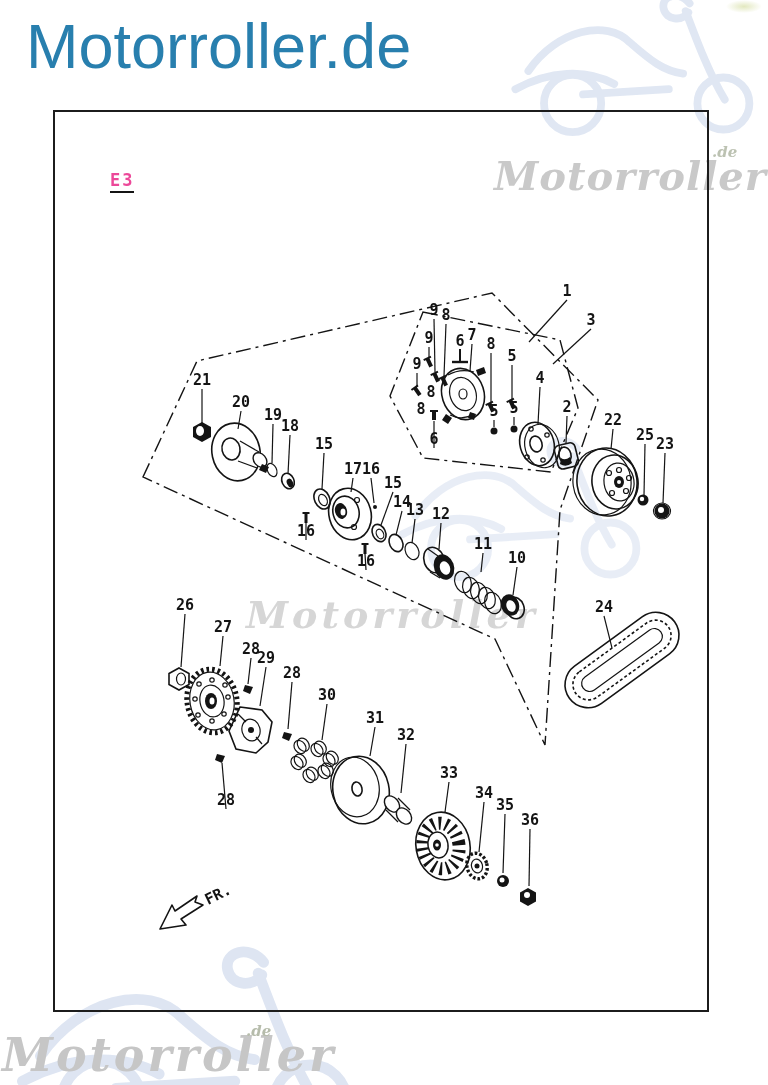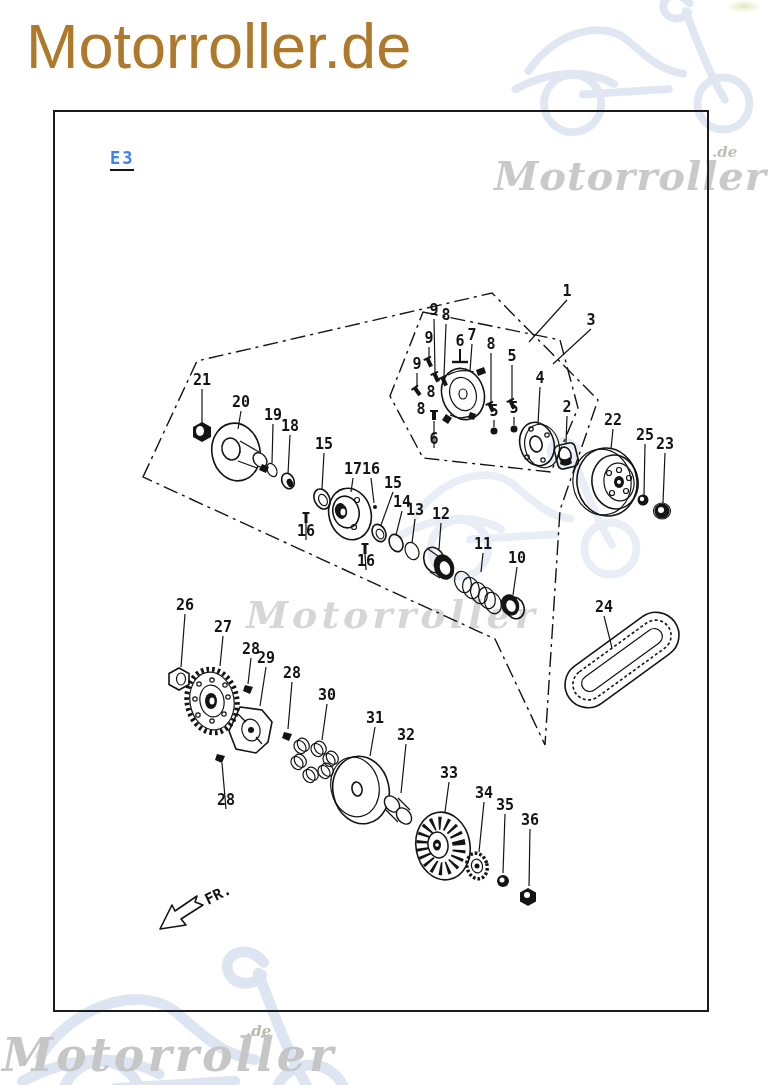--- a/index.html
+++ b/index.html
@@ -1,36 +1,36 @@
 <!DOCTYPE html>
 <html><head>
 <meta charset="utf-8">
 <style>
   html,body{margin:0;padding:0;}
   body{width:768px;height:1085px;position:relative;background:#fff;overflow:hidden;
        font-family:"DejaVu Sans","Liberation Sans",sans-serif;}
   .abs{position:absolute;}
   
-  .wm-topleft{left:26px;top:10px;font-size:63px;font-weight:400;color:#a16207;
+  .wm-topleft{left:26px;top:10px;font-size:63px;font-weight:400;color:#0369a1;
               letter-spacing:0px;font-family:"Liberation Sans",sans-serif;opacity:.85;white-space:nowrap;}
   .wm-serif{font-family:"DejaVu Serif","Liberation Serif",serif;font-style:italic;font-weight:bold;
             color:#c9c9c9;white-space:nowrap;}
   .wm-right{left:494px;top:152px;font-size:40px;letter-spacing:1px;}
   .wm-right-de{left:712px;top:143px;font-size:15px;color:#bcc2b2;}
   .wm-mid{left:246px;top:592px;font-size:38px;letter-spacing:4px;color:#cccccc;opacity:.8;}
   .wm-bottom{left:2px;top:1028px;font-size:46px;letter-spacing:3px;color:#c6c6c6;}
   .wm-bottom-de{left:246px;top:1022px;font-size:15px;color:#b6bcab;}
   .smudge{left:726px;top:0px;width:36px;height:13px;border-radius:50%;
           background:radial-gradient(closest-side,#dde4b4,rgba(255,255,255,0));opacity:.85;}
   .scooter{stroke:#d6dfef;fill:none;stroke-width:6;stroke-linecap:round;}
   
   .dbox{left:53px;top:110px;width:652px;height:898px;border:2px solid #1c1c1c;}
-  .title-row{left:110px;top:148px;display:flex;gap:16px;align-items:baseline;
+  .title-row{left:110px;top:170px;display:flex;gap:16px;align-items:baseline;
              font-family:"DejaVu Sans Mono","Liberation Mono",monospace;font-weight:bold;
-             color:#3b82f6;font-size:17px;letter-spacing:2px;white-space:nowrap;}
+             color:#ec4899;font-size:17px;letter-spacing:2px;white-space:nowrap;}
   .title-code{border-bottom:2px solid #141414;padding-bottom:1px;}
   svg.draw{position:absolute;left:0;top:0;}
   .ink{stroke:#141414;fill:none;stroke-width:1.6;}
   .ink-thin{stroke:#141414;fill:none;stroke-width:1.2;}
   .fill{fill:#141414;stroke:none;}
   .wfill{fill:#ffffff;stroke:#141414;stroke-width:1.4;}
   .dashdot{stroke:#141414;fill:none;stroke-width:1.4;stroke-dasharray:15 5 3 5;}
   .callout-text{font-family:"DejaVu Sans Mono","Liberation Mono",monospace;font-weight:bold;
                 font-size:15px;fill:#141414;}
   .leader{stroke:#141414;stroke-width:1.2;}

